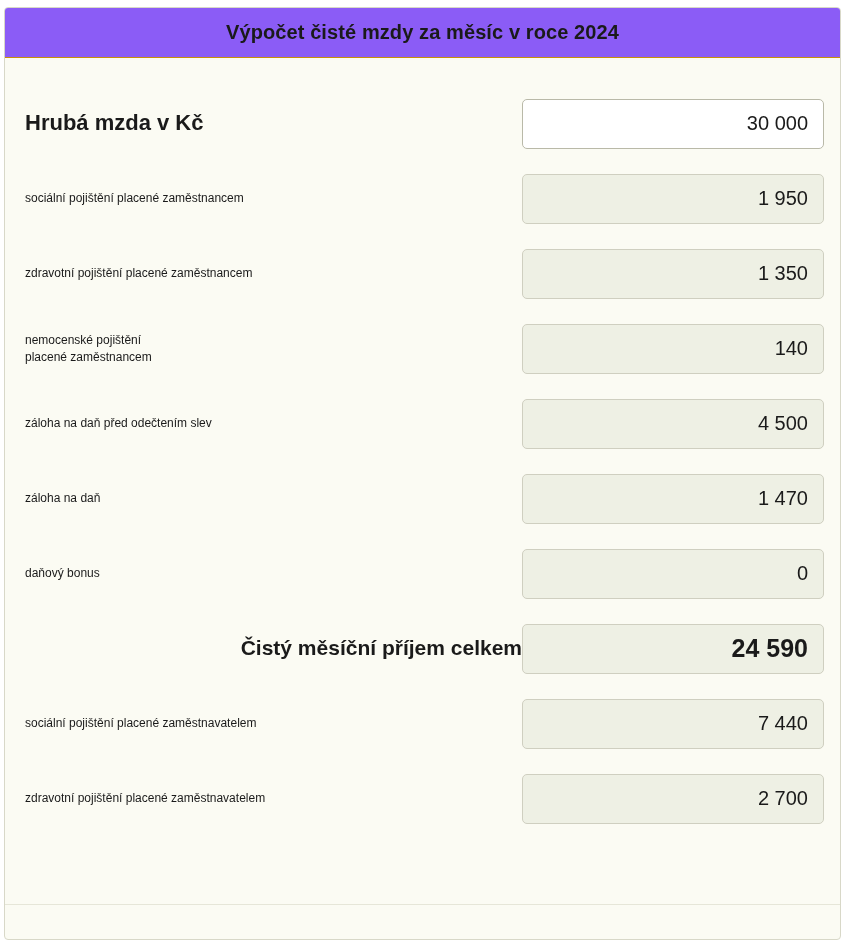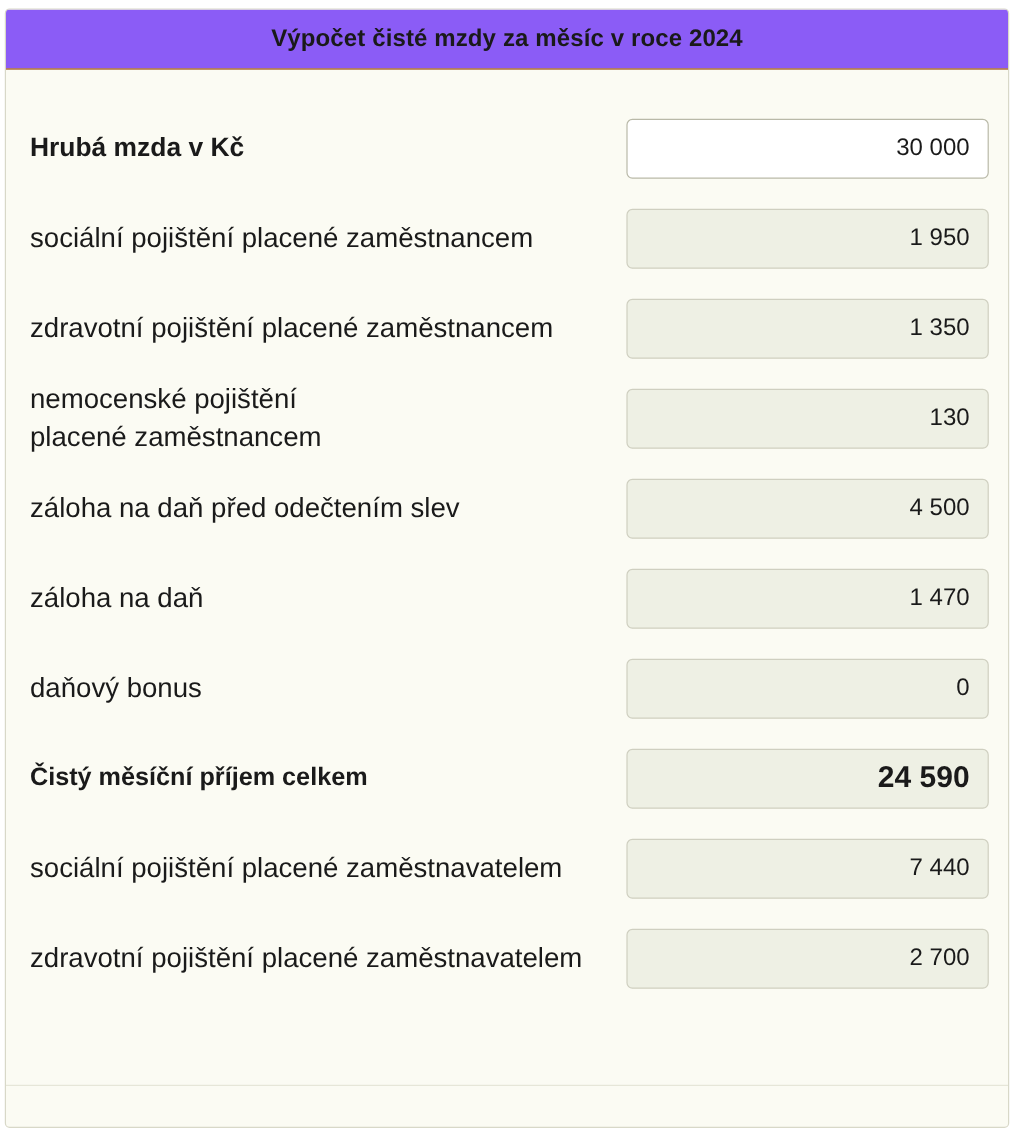--- a/index.html
+++ b/index.html
@@ -53,31 +53,32 @@
 
   .row {
     display: flex;
     align-items: center;
     min-height: 75px;
   }
   .row-label {
     flex: 0 0 505px;
     padding-left: 8px;
     box-sizing: border-box;
-    font-size: 23px;
+    font-size: 12px;
     color: #1a1a1a;
     line-height: 1.38;
   }
   .row.strong .row-label {
     font-weight: bold;
     font-size: 22px;
   }
   .row.total .row-label {
     font-weight: bold;
     font-size: 21px;
+    text-align: right;
   }
 
   .row-field {
     flex: 0 0 302px;
   }
   .field {
     box-sizing: border-box;
     width: 302px;
     height: 50px;
     border: 1px solid #cfcfc0;
@@ -143,21 +144,21 @@
         <div class="field">1 350</div>
       </div>
     </div>
 
     <div class="row">
       <div class="row-label">
         <span>nemocenské pojištění</span><br>
         <span>placené zaměstnancem</span>
       </div>
       <div class="row-field">
-        <div class="field">130</div>
+        <div class="field">140</div>
       </div>
     </div>
 
     <div class="row">
       <div class="row-label">záloha na daň před odečtením slev</div>
       <div class="row-field">
         <div class="field">4 500</div>
       </div>
     </div>
 

